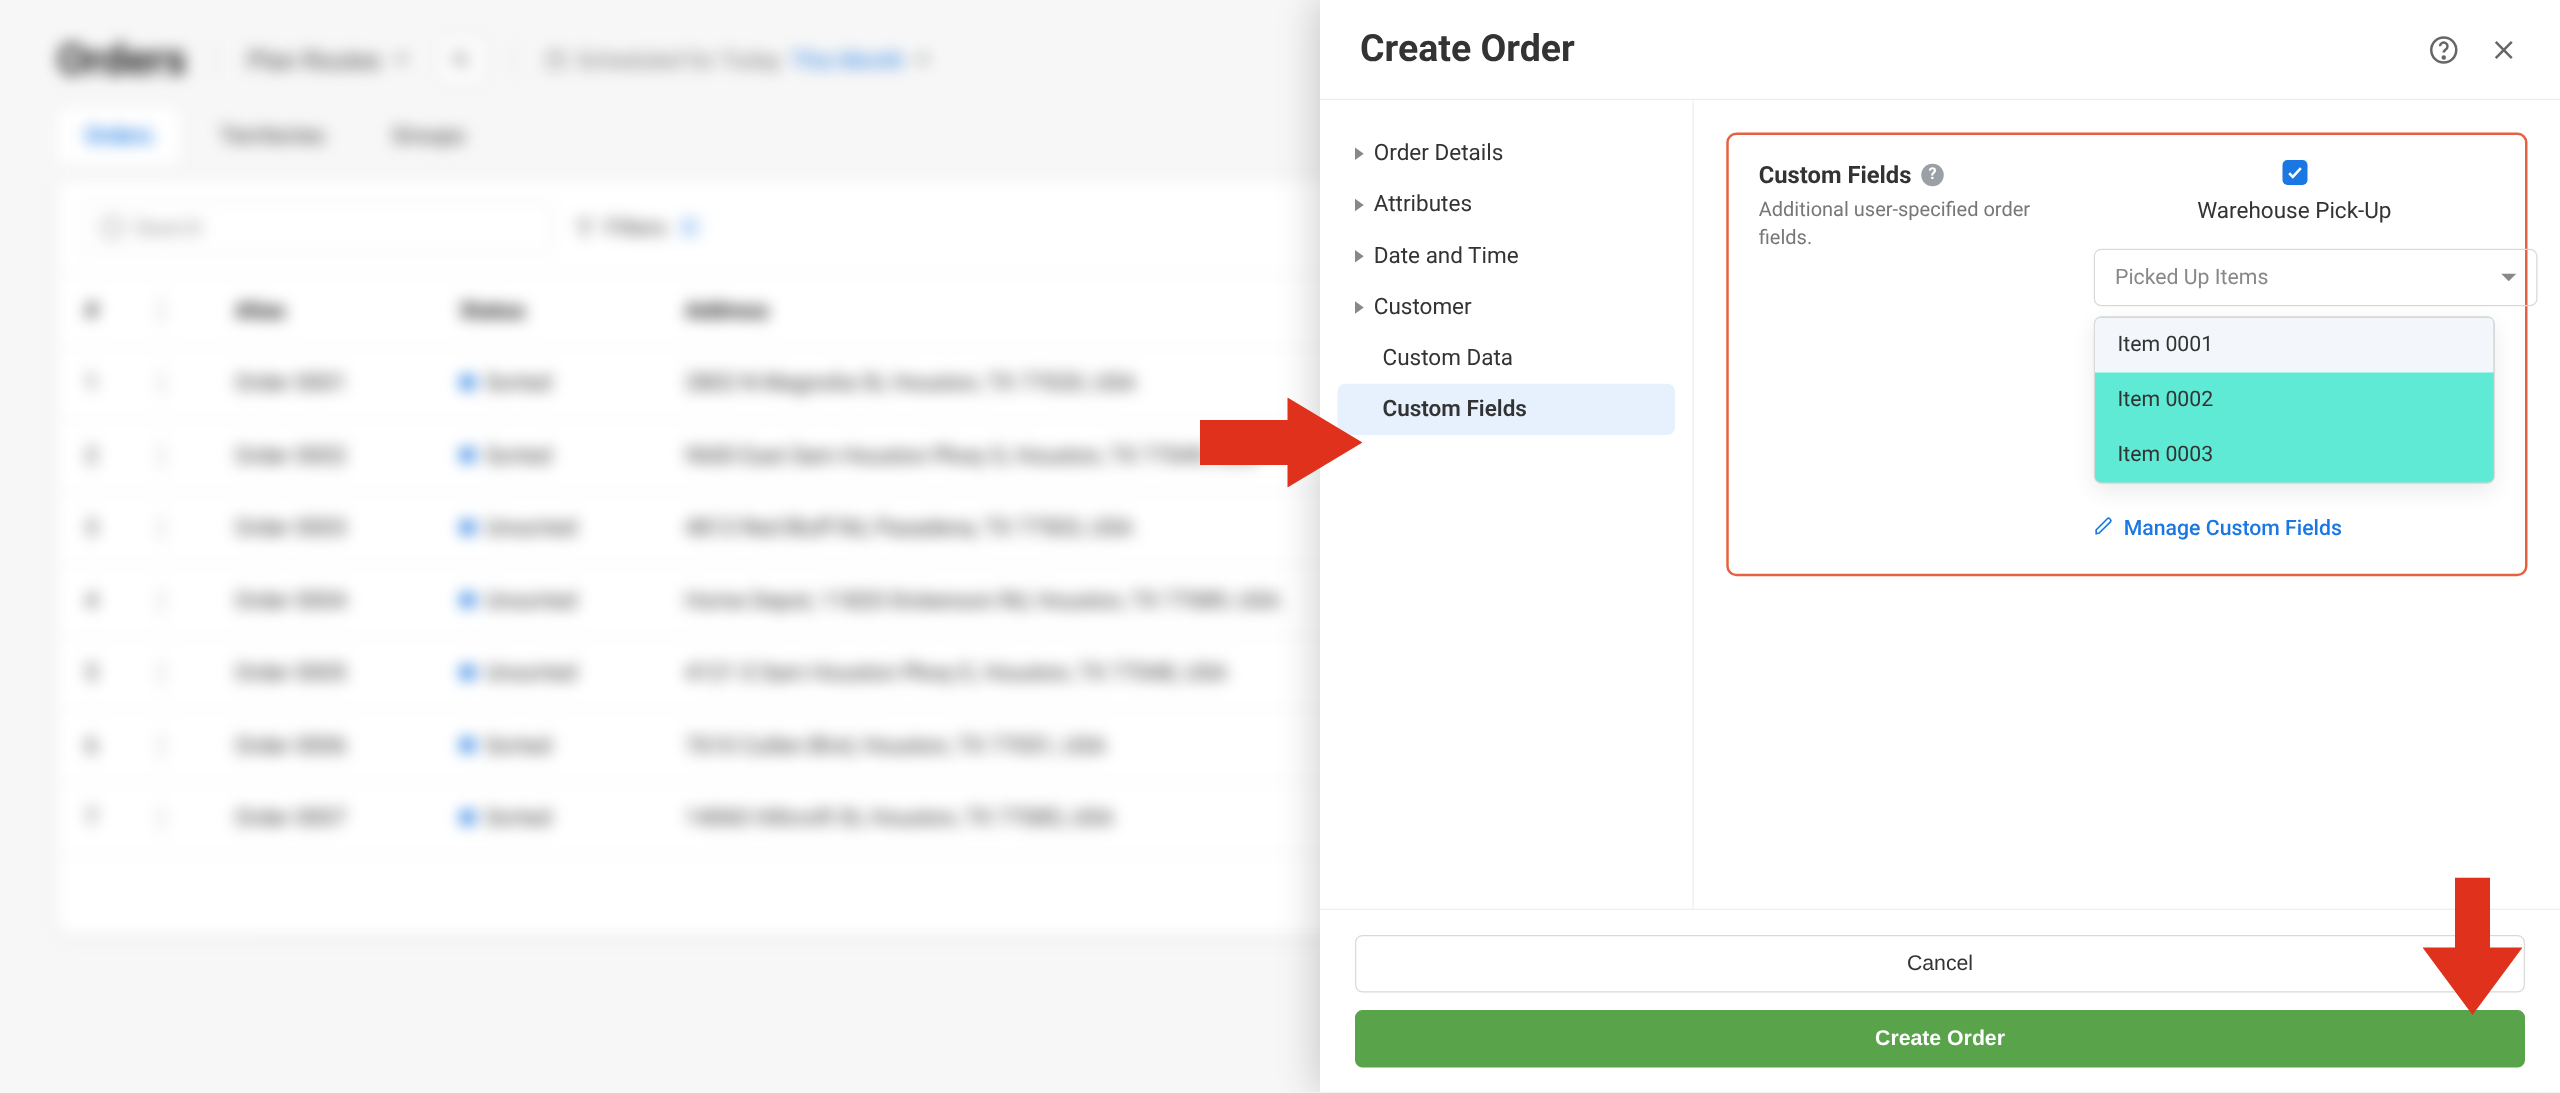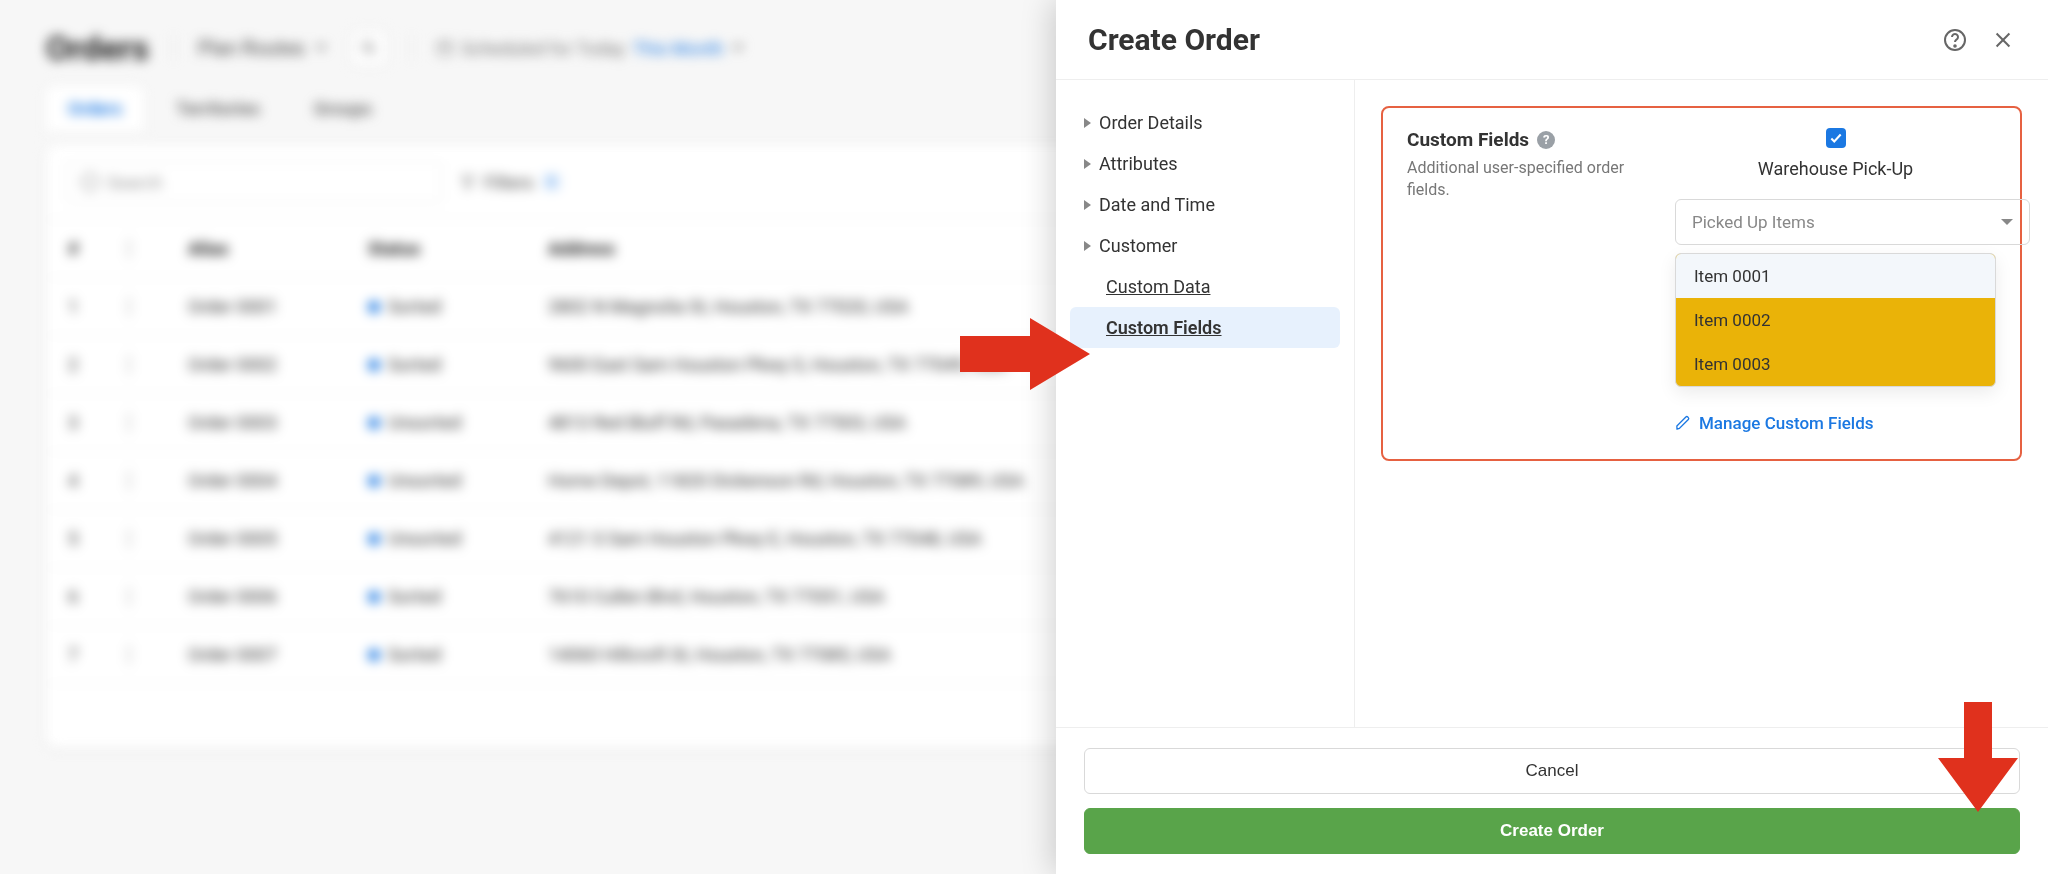--- a/index.html
+++ b/index.html
@@ -221,21 +221,20 @@
     align-items: center;
     gap: 8px;
     padding: 10px 14px;
     border-radius: 6px;
     color: #333;
     font-size: 18px;
     cursor: pointer;
   }
   .nav-item.indent {
     padding-left: 36px;
-    text-decoration: underline;
   }
   .nav-item.active {
     background: #e7f1fd;
     font-weight: 600;
     color: #333;
   }
   .chev {
     width: 0; height: 0;
     border-top: 5px solid transparent;
     border-bottom: 5px solid transparent;
@@ -317,37 +316,36 @@
     width: 0; height: 0;
     border-left: 6px solid transparent;
     border-right: 6px solid transparent;
     border-top: 6px solid #888;
   }
 
   .dropdown {
     margin-top: 8px;
     border: 1px solid #d9d9d9;
     border-radius: 6px;
-    background: #eab308;
+    background: #5eead4;
     box-shadow: 0 6px 18px rgba(0,0,0,0.08);
     overflow: hidden;
   }
   .dropdown-item {
     padding: 12px 18px;
     font-size: 17px;
     color: #333;
     cursor: pointer;
   }
   .dropdown-item.hover {
     background: #f3f7fb;
   }
 
   .manage-link {
     display: flex;
-    align-items: center;
     gap: 8px;
     color: #1b78e2;
     font-size: 17px;
     margin-top: 26px;
     cursor: pointer;
     font-weight: 500;
   }
 
   .panel-footer {
     border-top: 1px solid #eee;

